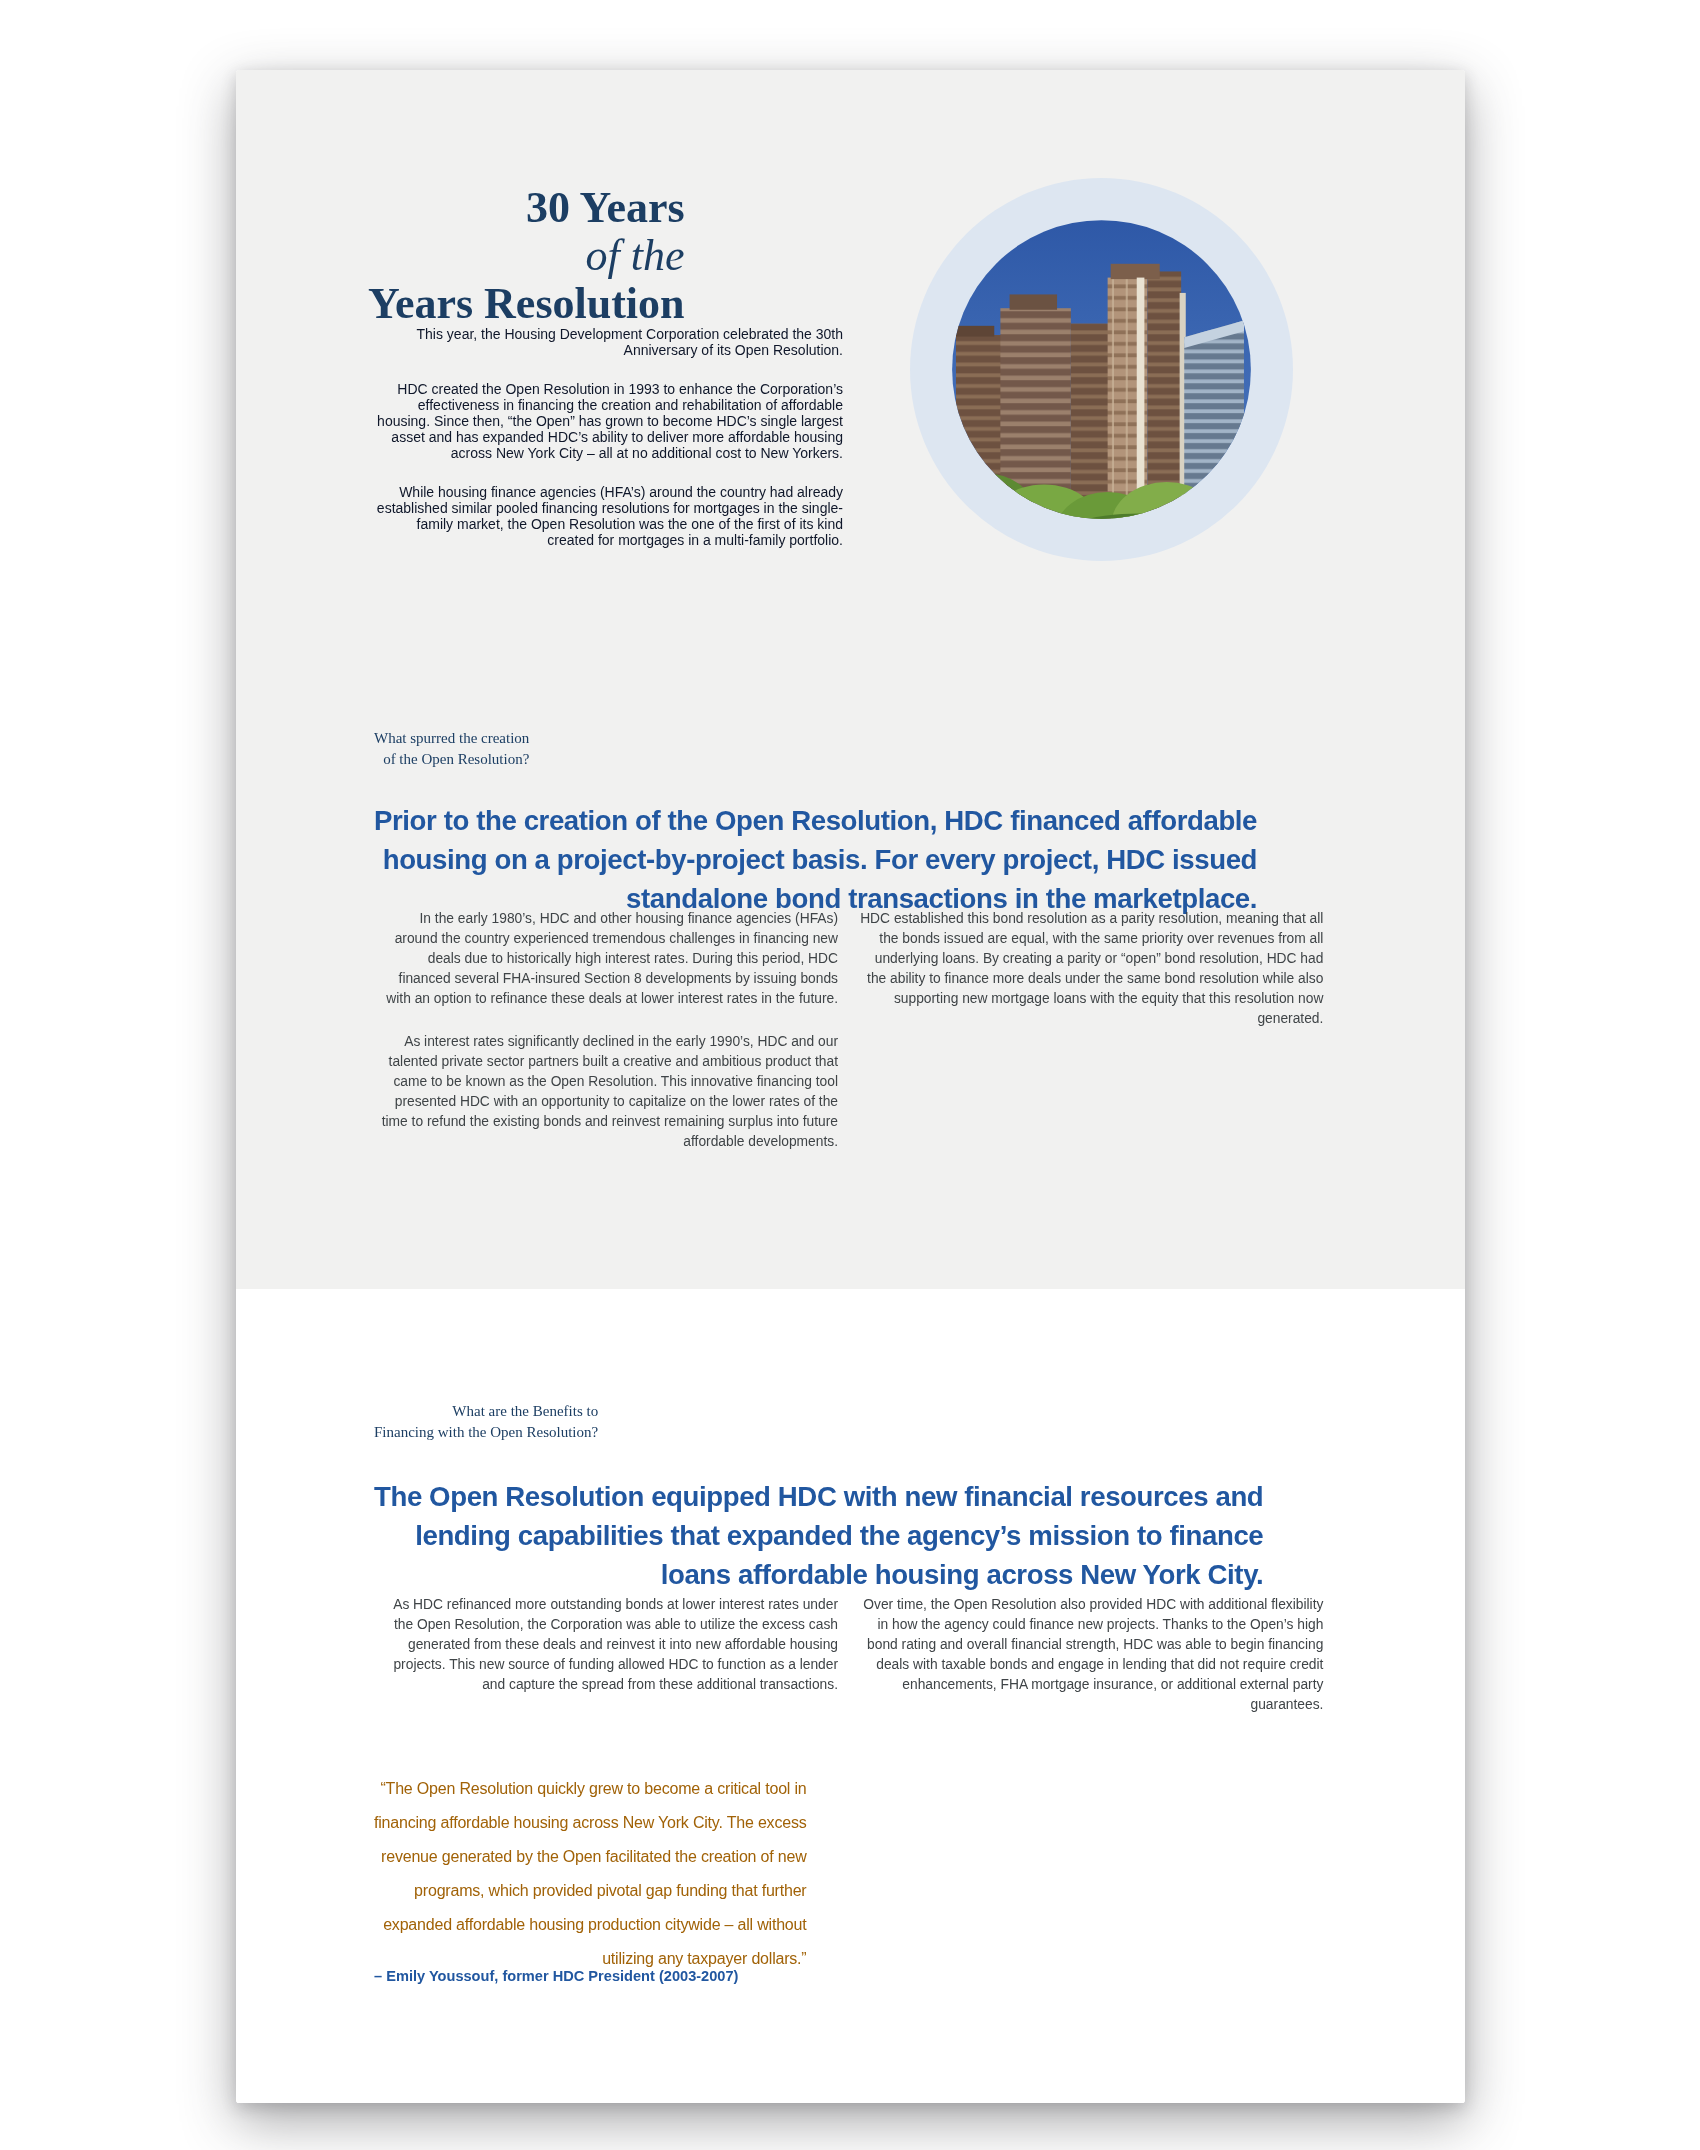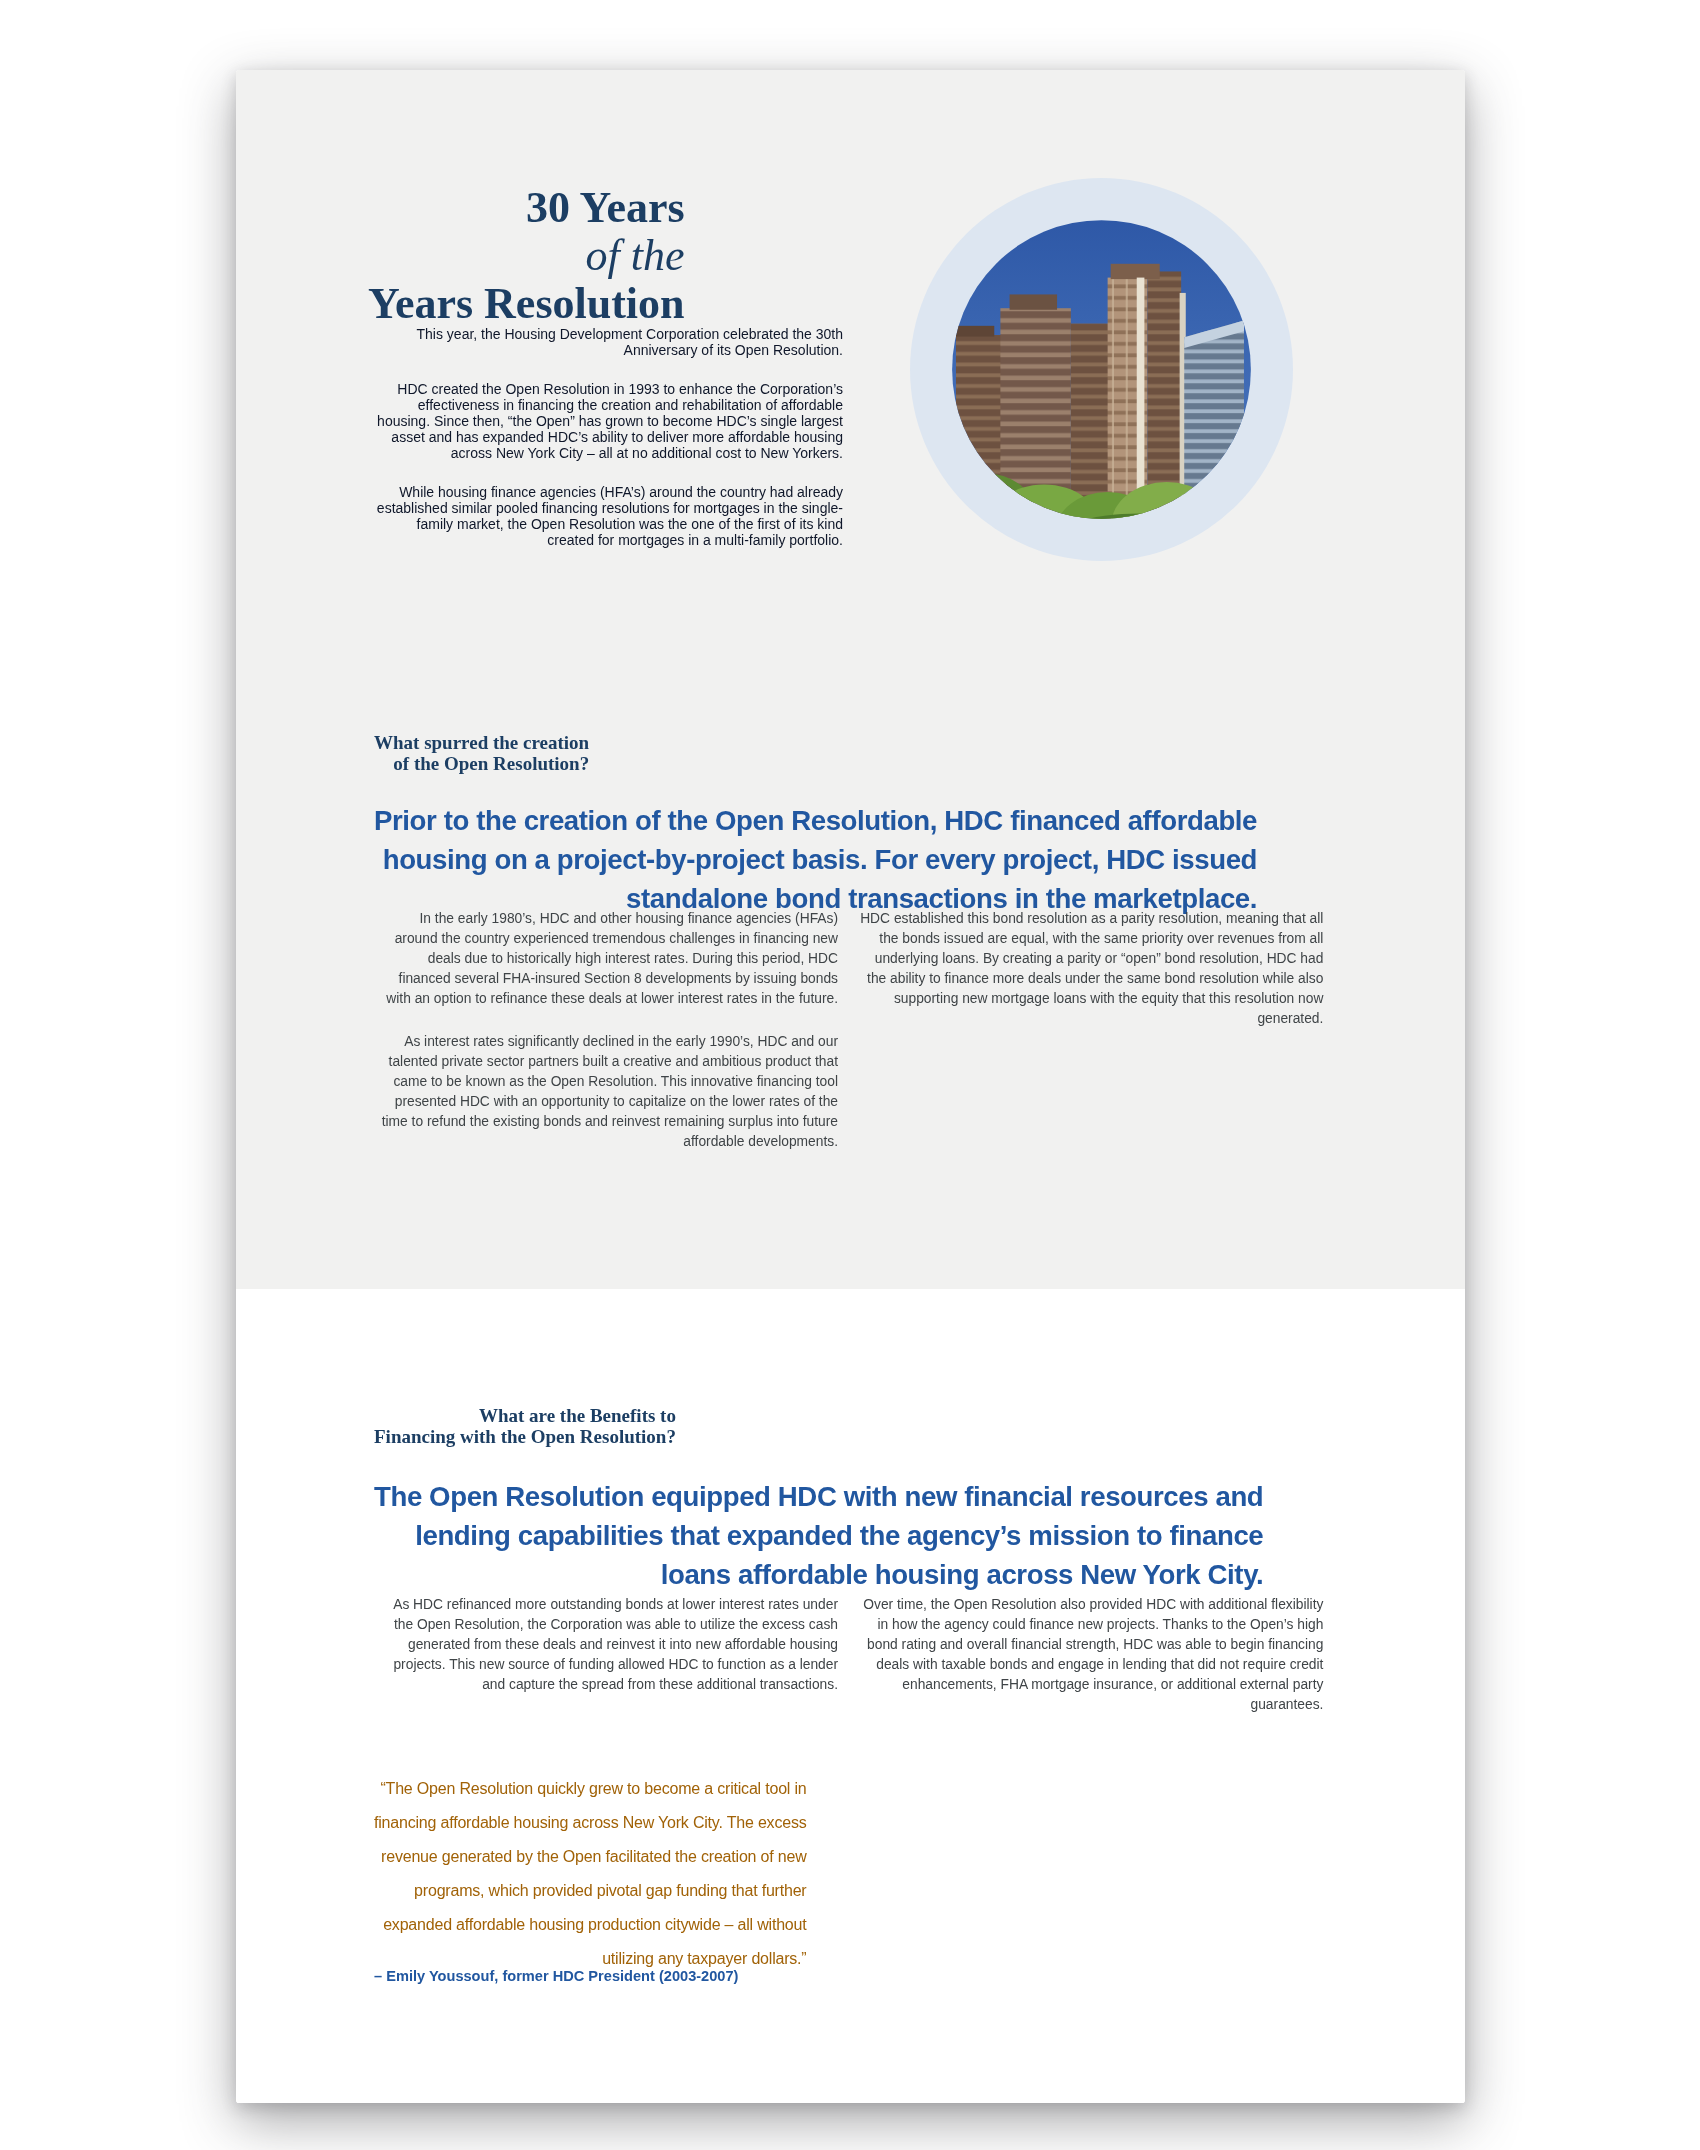--- a/index.html
+++ b/index.html
@@ -20,22 +20,22 @@
 
   .bodycol{position:absolute;color:#0f172a;font-size:14px;line-height:16px;}
   .bodycol p{margin:0;}
   .bodycol p + p{margin-top:23px;}
 
   .intro-col{left:138px;top:256px;width:469px;}
 
   .photo{position:absolute;left:674px;top:108px;width:383px;height:383px;}
 
   .kicker{position:absolute;left:138px;
-          font-family:"Liberation Serif",serif;font-weight:700;
-          color:#1c3e63;font-size:19px;line-height:21.4px;}
+          font-family:"Liberation Serif",serif;font-weight:400;
+          color:#1c3e63;font-size:15px;line-height:21.4px;}
   .kicker span{display:block;}
   .kicker-1{top:643px;}
   .kicker-2{top:97px;}
 
   .bigblue{position:absolute;left:138px;color:#2157a0;font-weight:700;
            font-size:27.6px;line-height:39px;letter-spacing:-0.4px;white-space:nowrap;}
   .bigblue span{display:block;}
   .bigblue-1{top:708px;}
   .bigblue-2{top:165px;}
 

